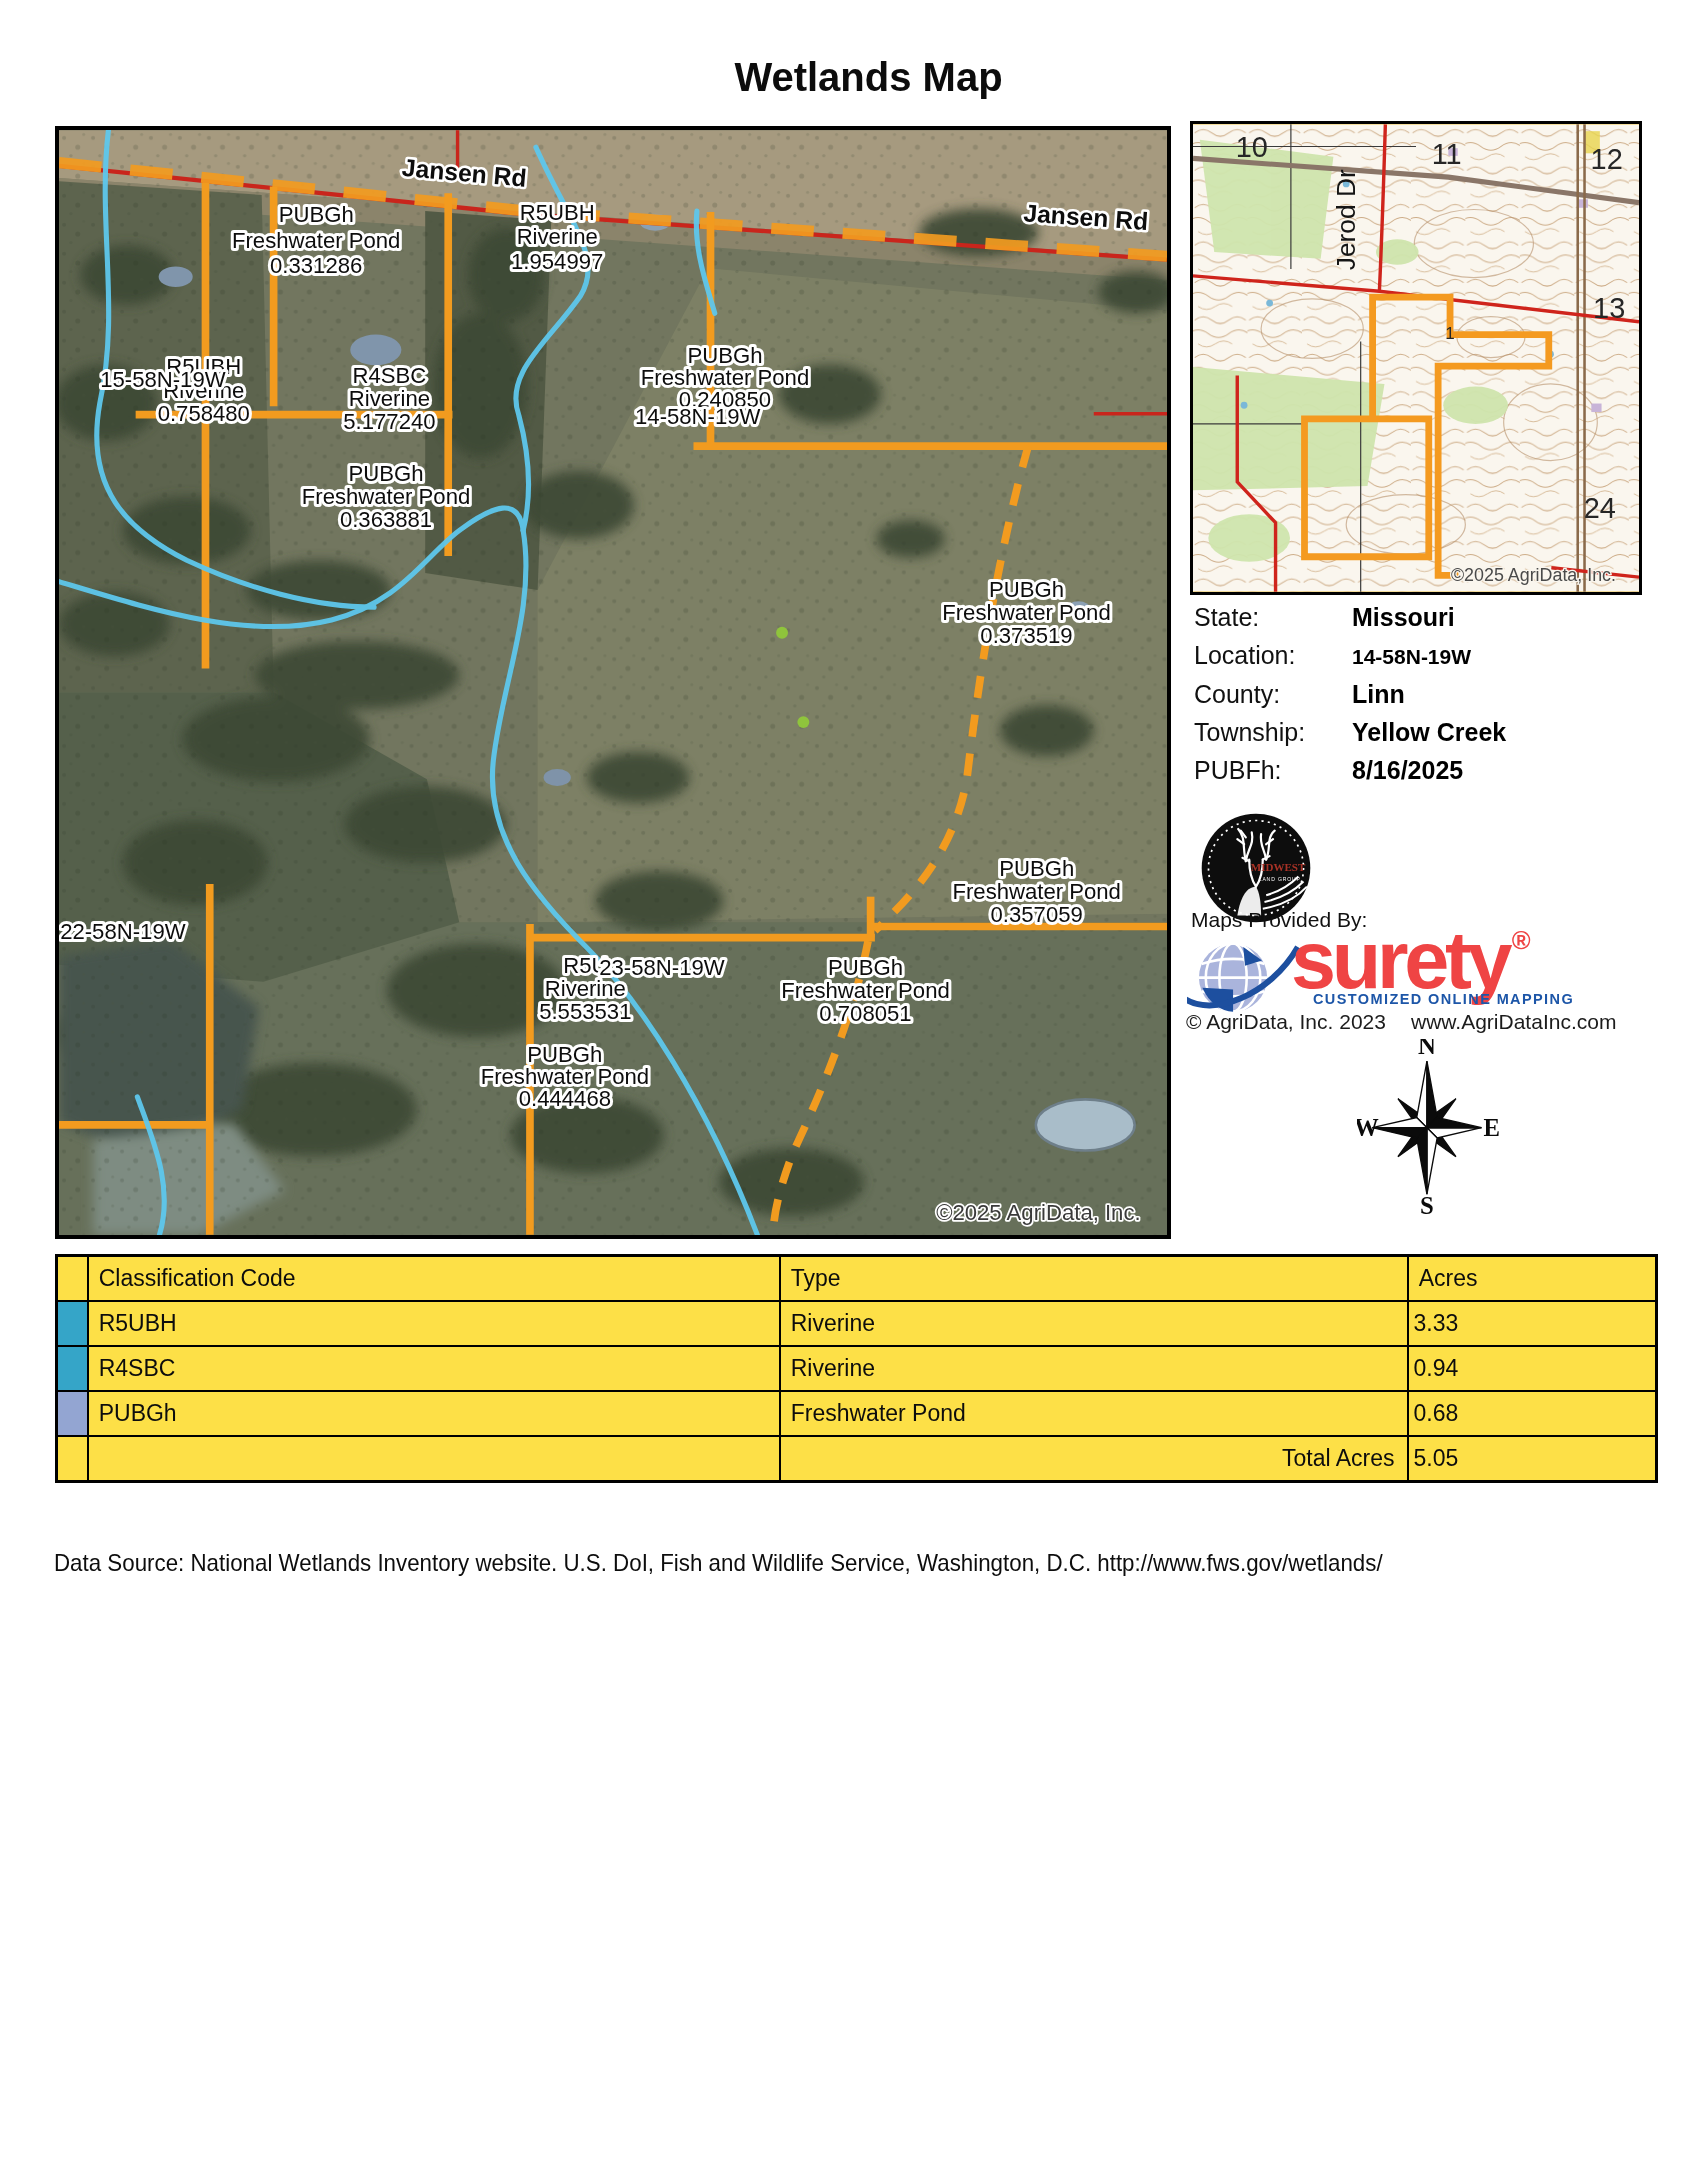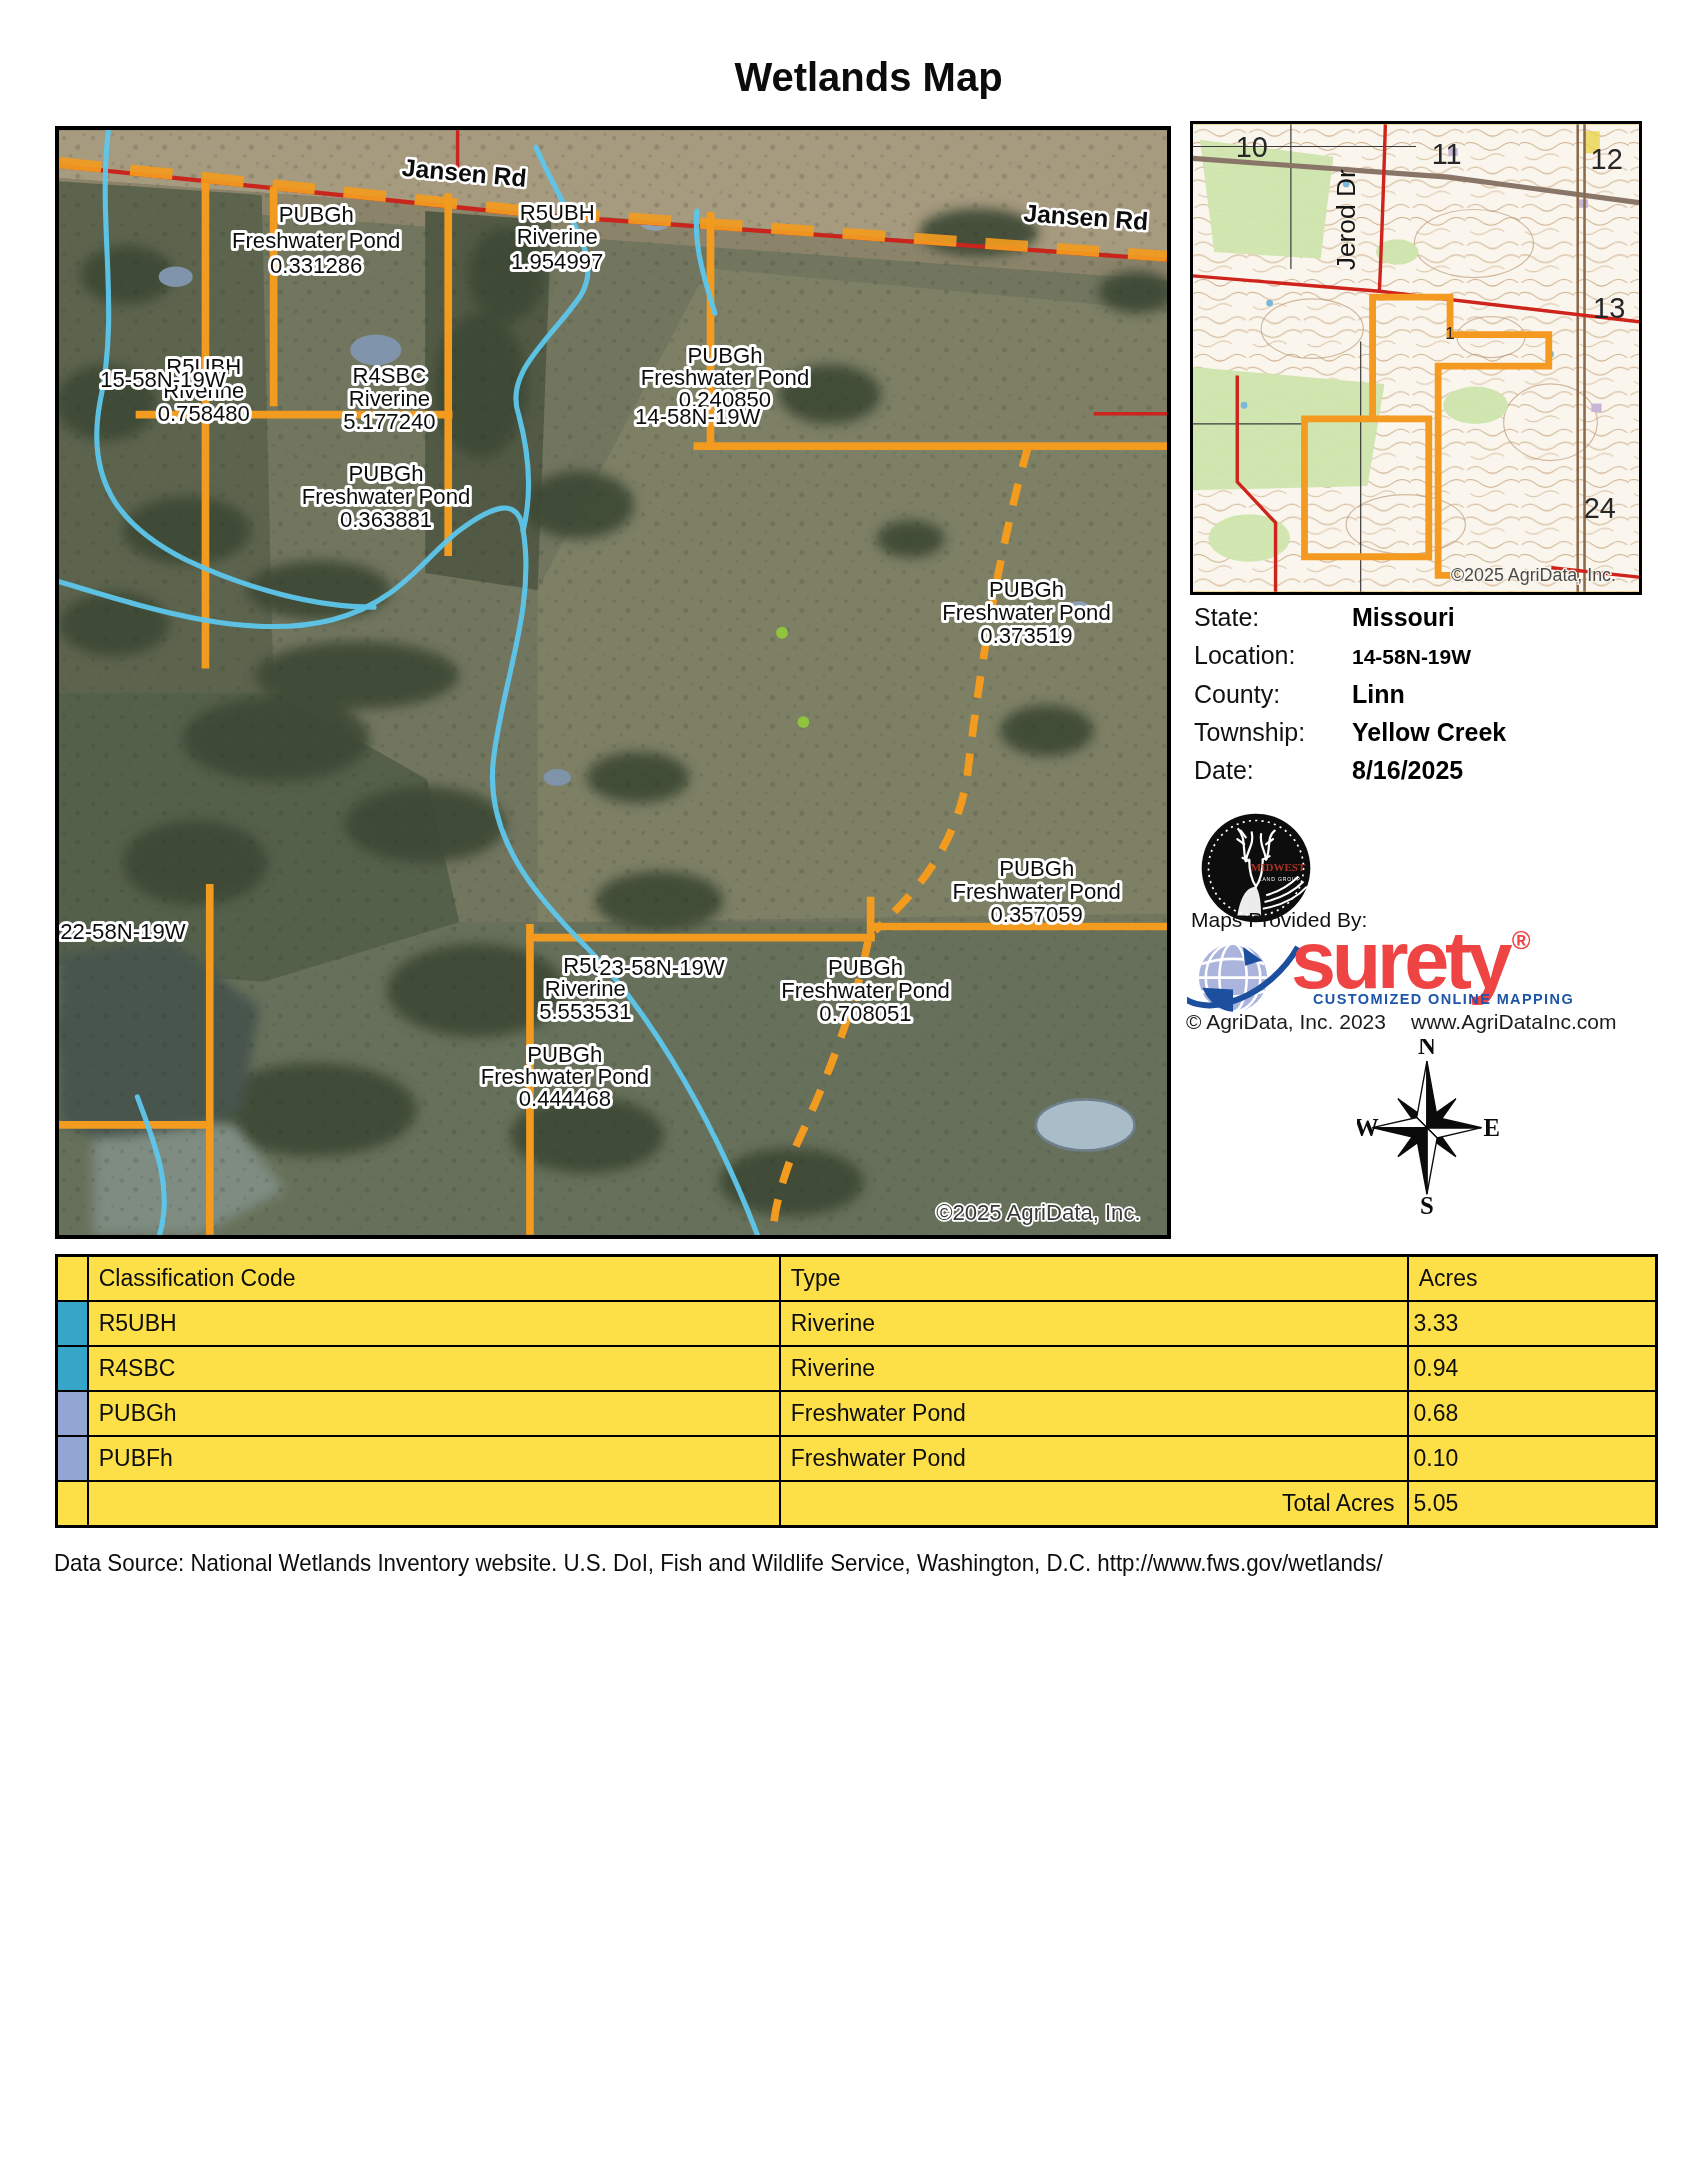--- a/index.html
+++ b/index.html
@@ -243,21 +243,21 @@
           <text x="400" y="536" class="loclabel copy">©2025 AgriData, Inc.</text>
         </g>
     </svg>
   </div>
 
   <div class="info">
     <div class="irow" style="top:603px"><span class="ilab">State:</span><span class="ival">Missouri</span></div>
     <div class="irow" style="top:641px"><span class="ilab">Location:</span><span class="ival sm">14-58N-19W</span></div>
     <div class="irow" style="top:680px"><span class="ilab">County:</span><span class="ival">Linn</span></div>
     <div class="irow" style="top:718px"><span class="ilab">Township:</span><span class="ival">Yellow Creek</span></div>
-    <div class="irow" style="top:756px"><span class="ilab">Date:</span><span class="ival">8/16/2025</span></div>
+    <div class="irow" style="top:756px"><span class="ilab">PUBFh:</span><span class="ival">8/16/2025</span></div>
   </div>
 
   <div class="midwest">
     <svg viewBox="0 0 132 132">
       <circle cx="66" cy="66" r="64" fill="#0d0d0d"></circle>
       <circle cx="66" cy="66" r="56" fill="none" stroke="#fff" stroke-width="2" stroke-dasharray="2.5 5"></circle>
       <g stroke="#fff" fill="none" stroke-width="2.6" stroke-linecap="round">
         <path d="M54,58 C50,42 54,30 45,20"></path>
           <path d="M54,58 C56,44 64,38 61,24"></path>
         <path d="M44,32 L52,38"></path>
@@ -353,26 +353,20 @@
           <td>R4SBC</td>
           <td>Riverine</td>
           <td class="num">0.94</td>
         </tr>
         <tr>
           <td class="sw" style="background: rgb(147, 165, 210);"></td>
           <td>PUBGh</td>
           <td>Freshwater Pond</td>
           <td class="num">0.68</td>
         </tr>
-        <tr>
-          <td class="sw" style="background: rgb(147, 165, 210);"></td>
-          <td>PUBFh</td>
-          <td>Freshwater Pond</td>
-          <td class="num">0.10</td>
-        </tr>
       </tbody>
     <tfoot>
       <tr>
         <td class="sw"></td>
         <td></td>
         <td class="totlab">Total Acres</td>
         <td class="num">5.05</td>
       </tr>
     </tfoot>
   </table>

